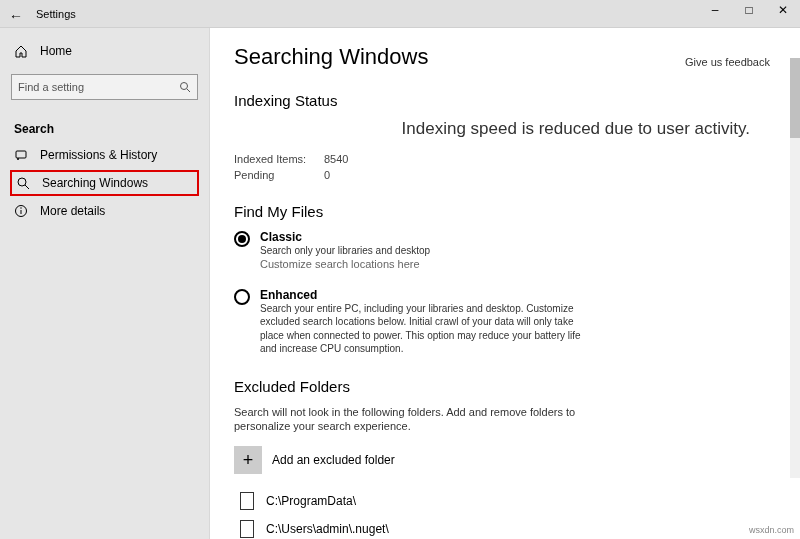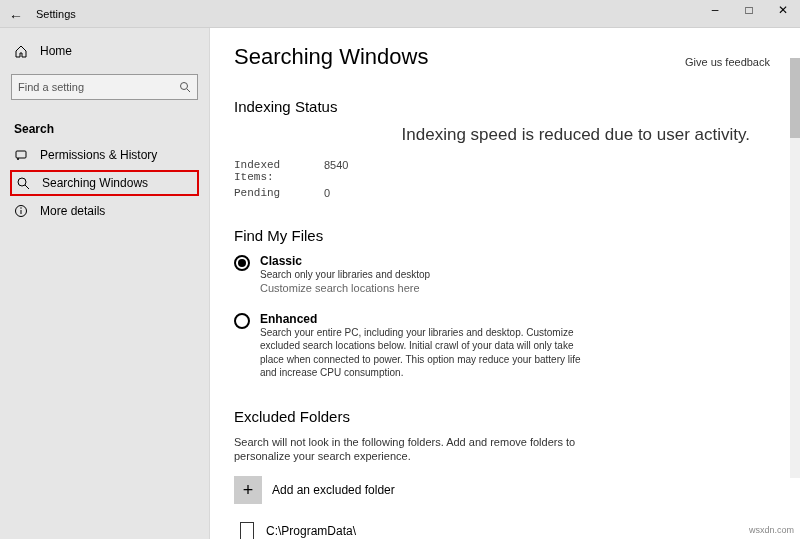--- a/index.html
+++ b/index.html
@@ -13,24 +13,24 @@
 .sidebar { width: 210px; background: #e6e6e6; padding: 10px 0; border-right: 1px solid #d8d8d8; }
 .side-row { display: flex; align-items: flex-end; padding: 6px 14px; font-size: 12px; cursor: pointer; }
 .side-row .icon { width: 16px; margin-right: 10px; font-size: 13px; display: inline-flex; }
 .search-box { margin: 10px 11px 14px; height: 26px; border: 1px solid #999; background: #f2f2f2; display: flex; align-items: center; padding: 0 6px; font-size: 11px; color: #555; }
 .search-box span:last-child { margin-left: auto; }
 .side-heading { padding: 8px 14px 6px; font-weight: 600; font-size: 12px; }
 .highlighted { border: 2px solid #d00; margin: 2px 10px; padding: 4px 4px; }
 .main { flex: 1; position: relative; overflow: hidden; }
 .main-inner { padding: 16px 20px 20px 24px; width: 560px; }
 h1 { font-size: 22px; font-weight: 400; margin-bottom: 18px; }
-h2 { font-size: 15px; font-weight: 400; margin: 28px 0 10px; }
+h2 { font-size: 15px; font-weight: 400; margin: 22px 0 10px; }
 .note { font-size: 17px; color: #333; margin-bottom: 14px; text-align: right; }
 .kv { display: flex; font-size: 11px; margin-bottom: 4px; color: #444; }
-.kv .k { width: 90px; font-family: Liberation Mono, monospace; }
+.kv .k { width: 90px; }
 .kv .v { width: 40px; }
 .radio-item { display: flex; margin-bottom: 18px; }
 .radio-outer { width: 16px; height: 16px; border-radius: 50%; border: 2px solid #000; margin-right: 10px; flex-shrink: 0; position: relative; top: 1px; display: flex; align-items: center; justify-content: center; }
 .radio-outer.selected::after { content: ""; width: 8px; height: 8px; background: #000; border-radius: 50%; }
 .radio-label { font-weight: 600; font-size: 12px; }
 .radio-desc { font-size: 10px; color: #333; max-width: 340px; line-height: 1.35; }
 .radio-link { color: #666; font-size: 11px; }
 .excl-desc { font-size: 11px; color: #333; margin-bottom: 12px; max-width: 350px; line-height: 1.35; }
 .add-row { display: flex; align-items: center; margin-bottom: 14px; cursor: pointer; }
 .add-btn { width: 28px; height: 28px; background: #ccc; display: flex; align-items: center; justify-content: center; font-size: 18px; margin-right: 10px; }

